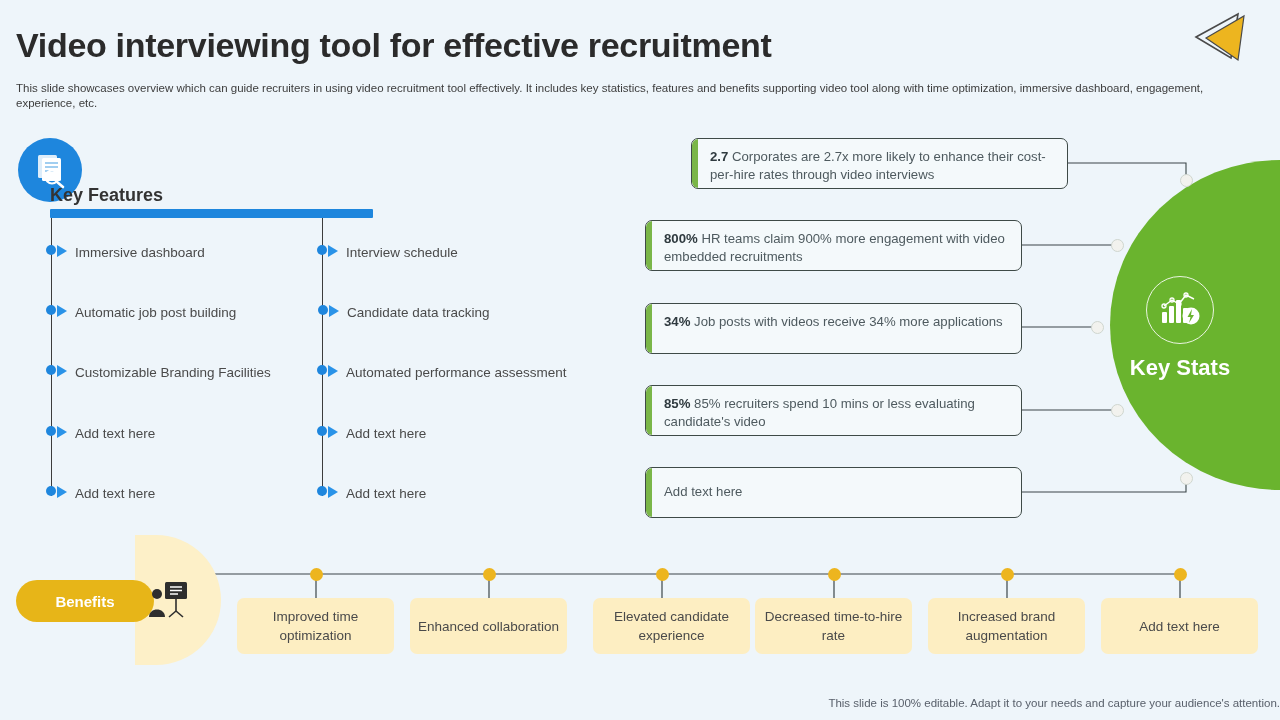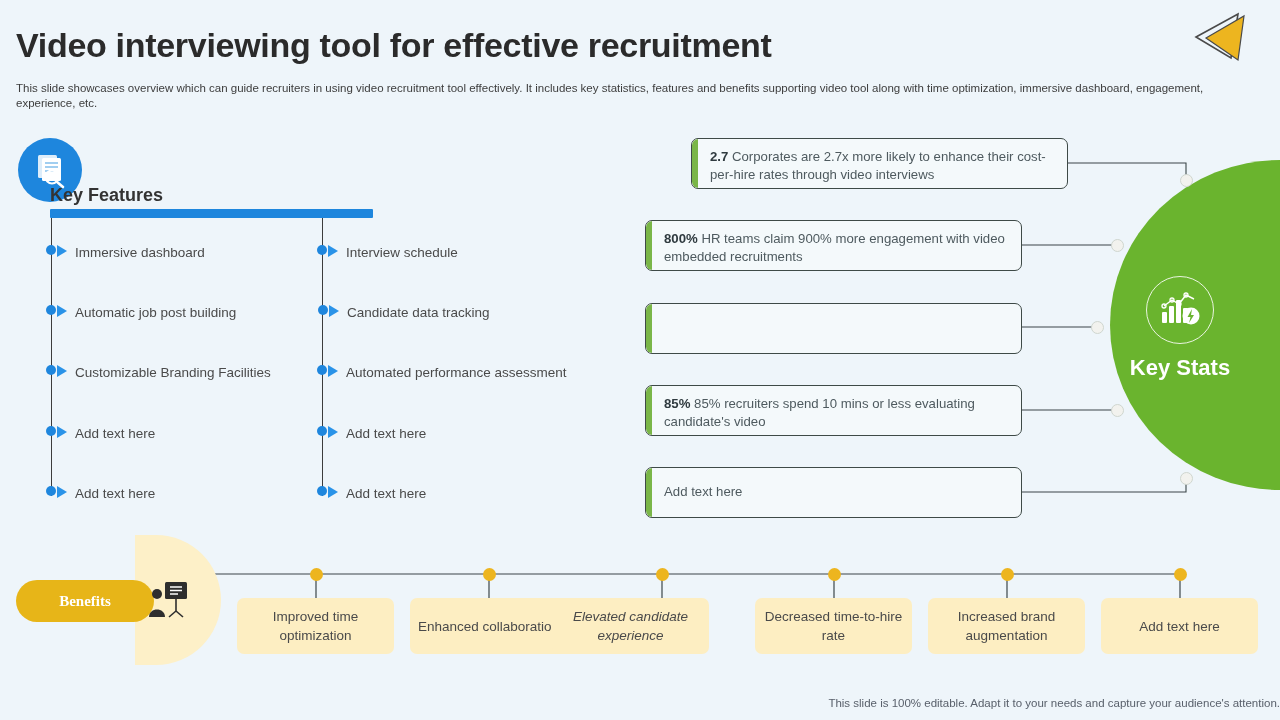--- a/index.html
+++ b/index.html
@@ -90,21 +90,21 @@
     position: absolute; width: 13px; height: 13px; border-radius: 50%;
     background: #f2f2ee; border: 1px solid #cfd6cf;
   }
   .ben-semi {
     position: absolute; left: 135px; top: 535px; width: 86px; height: 130px;
     background: #fdf0c8; border-radius: 0 130px 130px 0;
   }
   .ben-pill {
     position: absolute; left: 16px; top: 580px; width: 138px; height: 42px;
     background: #e7b518; border-radius: 21px;
-    display: flex; align-items: center; justify-content: center; font-family: Liberation Serif, serif;
+    display: flex; align-items: center; justify-content: center;
   }
   .ben-pill span { color: #ffffff; font-size: 15px; font-weight: bold; }
   .ben-icon { position: absolute; left: 146px; top: 578px; width: 44px; height: 44px; }
 
   .ben-card {
     position: absolute; top: 598px; width: 157px; height: 56px;
     background: #fdeec2; border-radius: 7px;
     display: flex; align-items: center; justify-content: center;
     text-align: center;
   }
@@ -230,20 +230,23 @@
 
   <div class="stat-card" style="top:220px; height:51px;">
     <div class="accent"></div>
     <div class="stat-text">
       <b>800%</b><span> HR teams claim 900% more engagement with video embedded recruitments</span>
     </div>
   </div>
 
   <div class="stat-card" style="top:303px; height:51px;">
     <div class="accent"></div>
+    <div class="stat-text">
+      <b>34%</b><span> Job posts with videos receive 34% more applications</span>
+    </div>
   </div>
 
   <div class="stat-card" style="top:385px; height:51px;">
     <div class="accent"></div>
     <div class="stat-text">
       <b>85%</b><span> 85% recruiters spend 10 mins or less evaluating candidate's video</span>
     </div>
   </div>
 
   <div class="stat-card" style="top:467px; height:51px;">
@@ -307,21 +310,21 @@
   <div class="ben-node" style="left:828px; top:568px;"></div>
   <div class="ben-node" style="left:1001px; top:568px;"></div>
   <div class="ben-node" style="left:1174px; top:568px;"></div>
 
   <div class="ben-card" style="left:237px;">
     <span>Improved time optimization</span>
   </div>
   <div class="ben-card" style="left:410px;">
     <span>Enhanced collaboration</span>
   </div>
-  <div class="ben-card" style="left:552px;font-style:italic;">
+  <div class="ben-card" style="left:593px;">
     <span>Elevated candidate experience</span>
   </div>
   <div class="ben-card" style="left:755px;">
     <span>Decreased time-to-hire rate</span>
   </div>
   <div class="ben-card" style="left:928px;">
     <span>Increased brand augmentation</span>
   </div>
   <div class="ben-card" style="left:1101px;">
     <span>Add text here</span>

